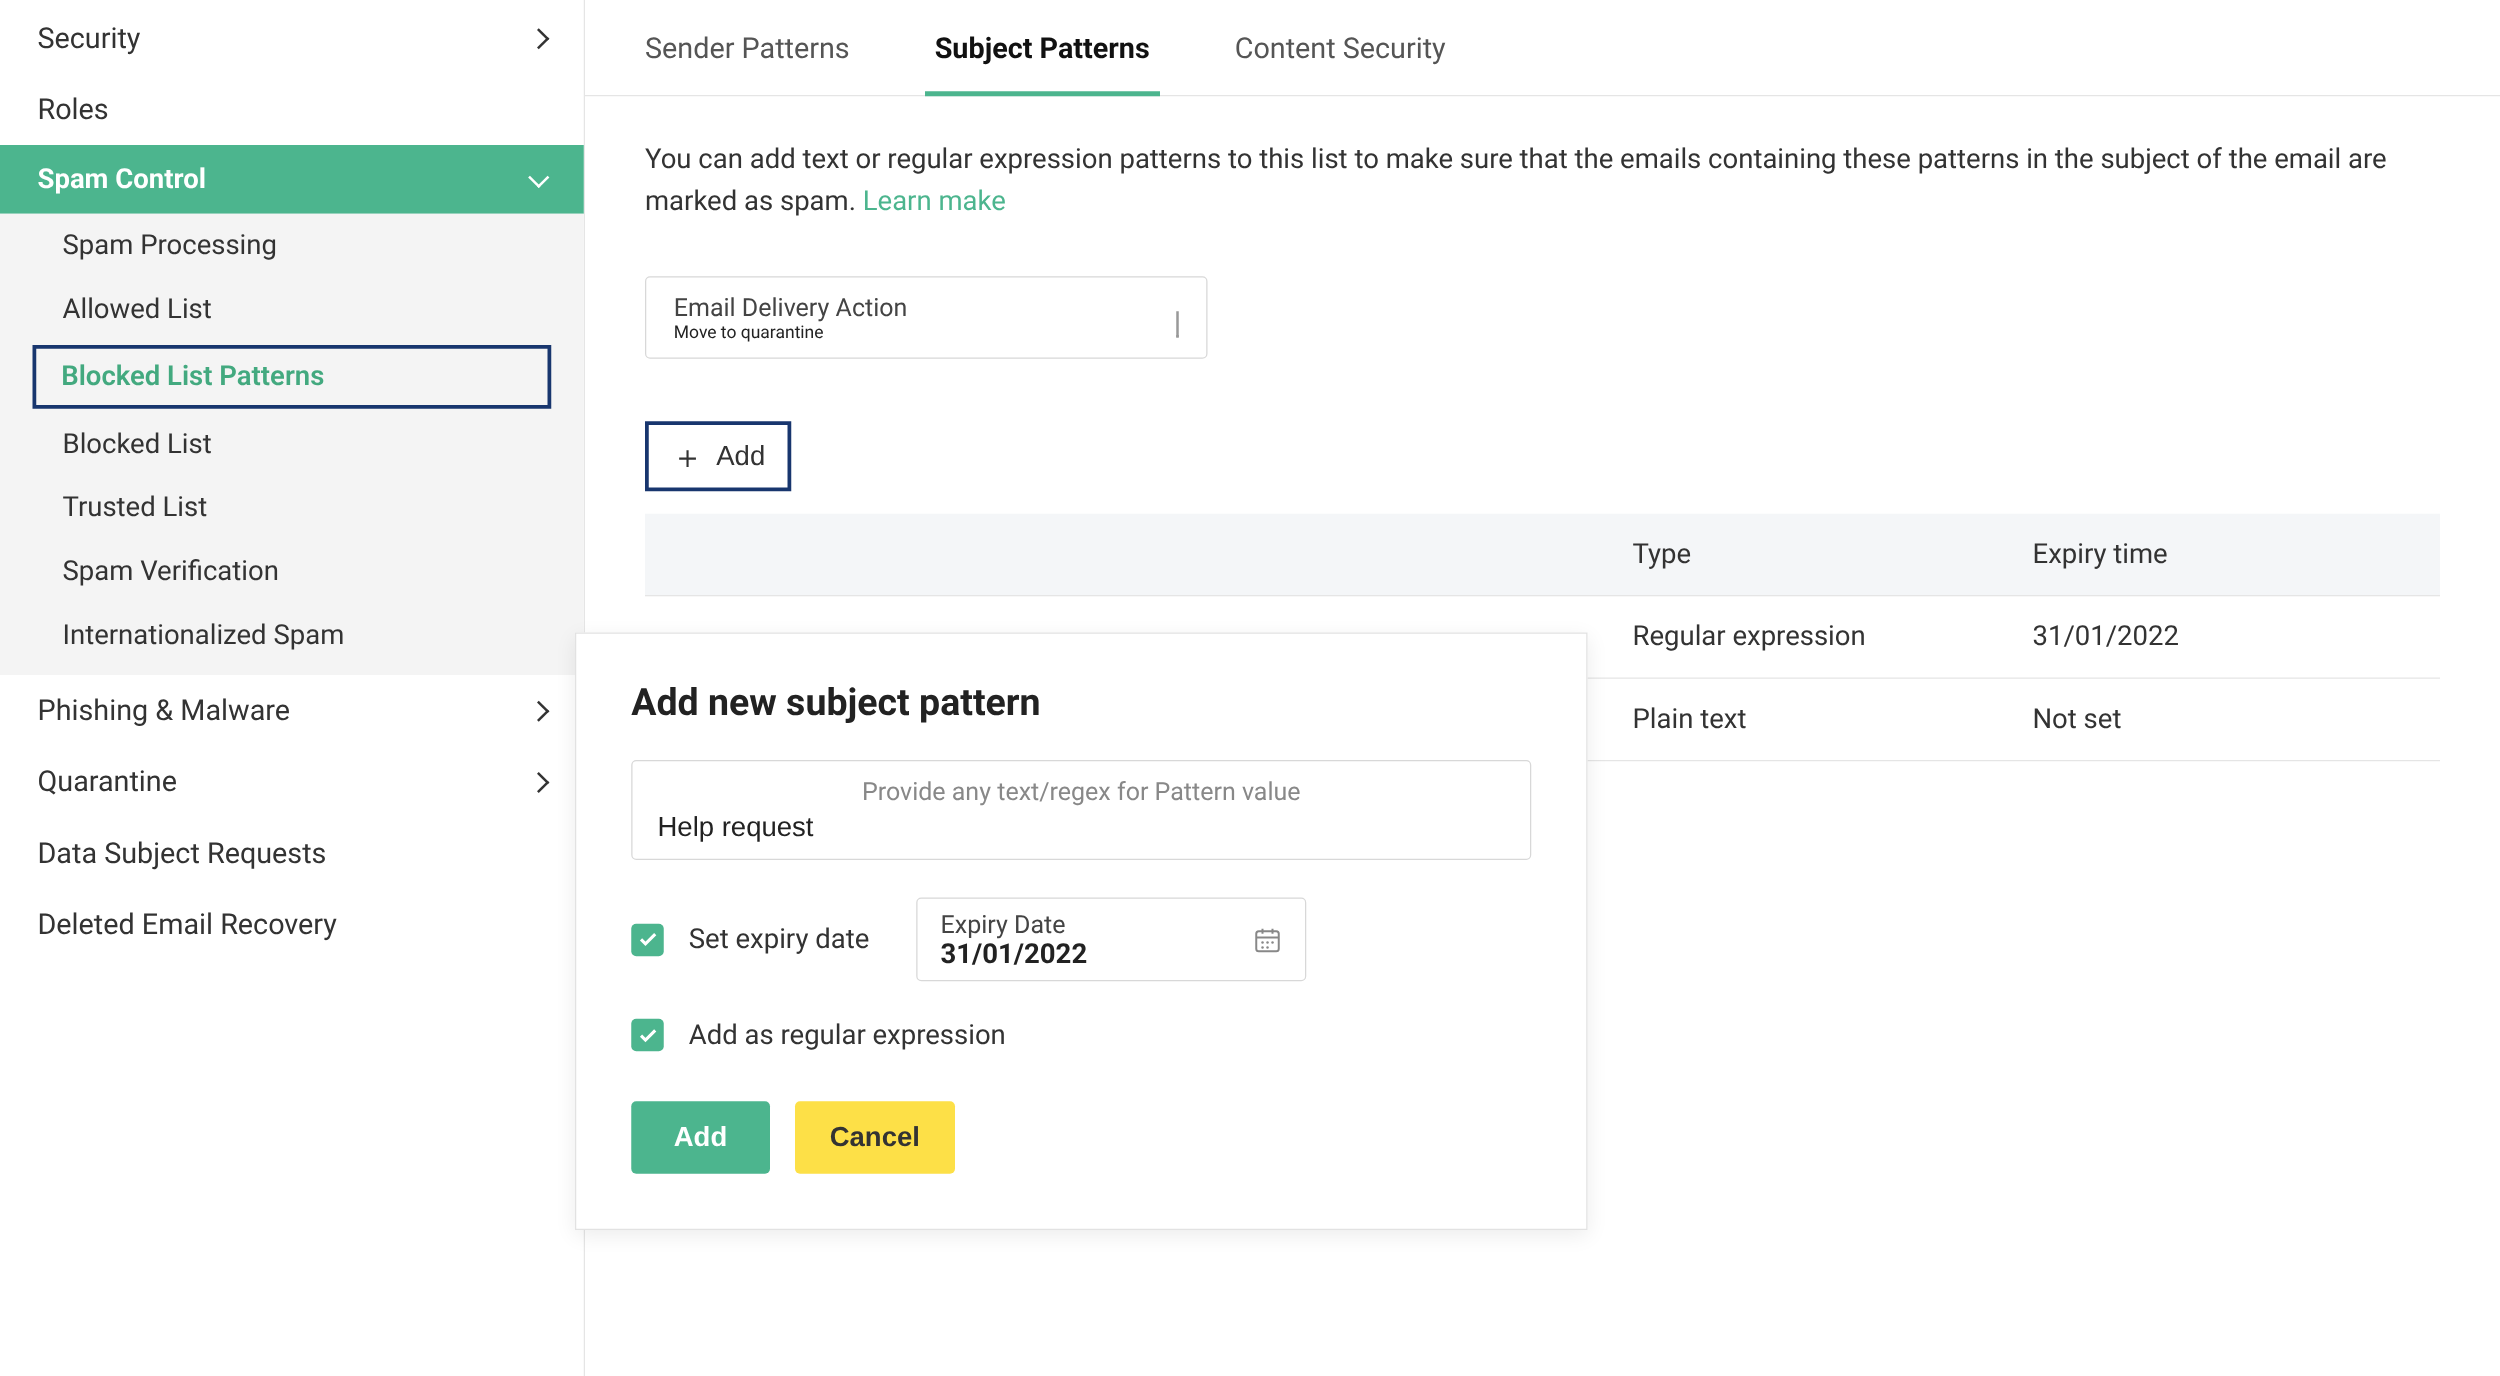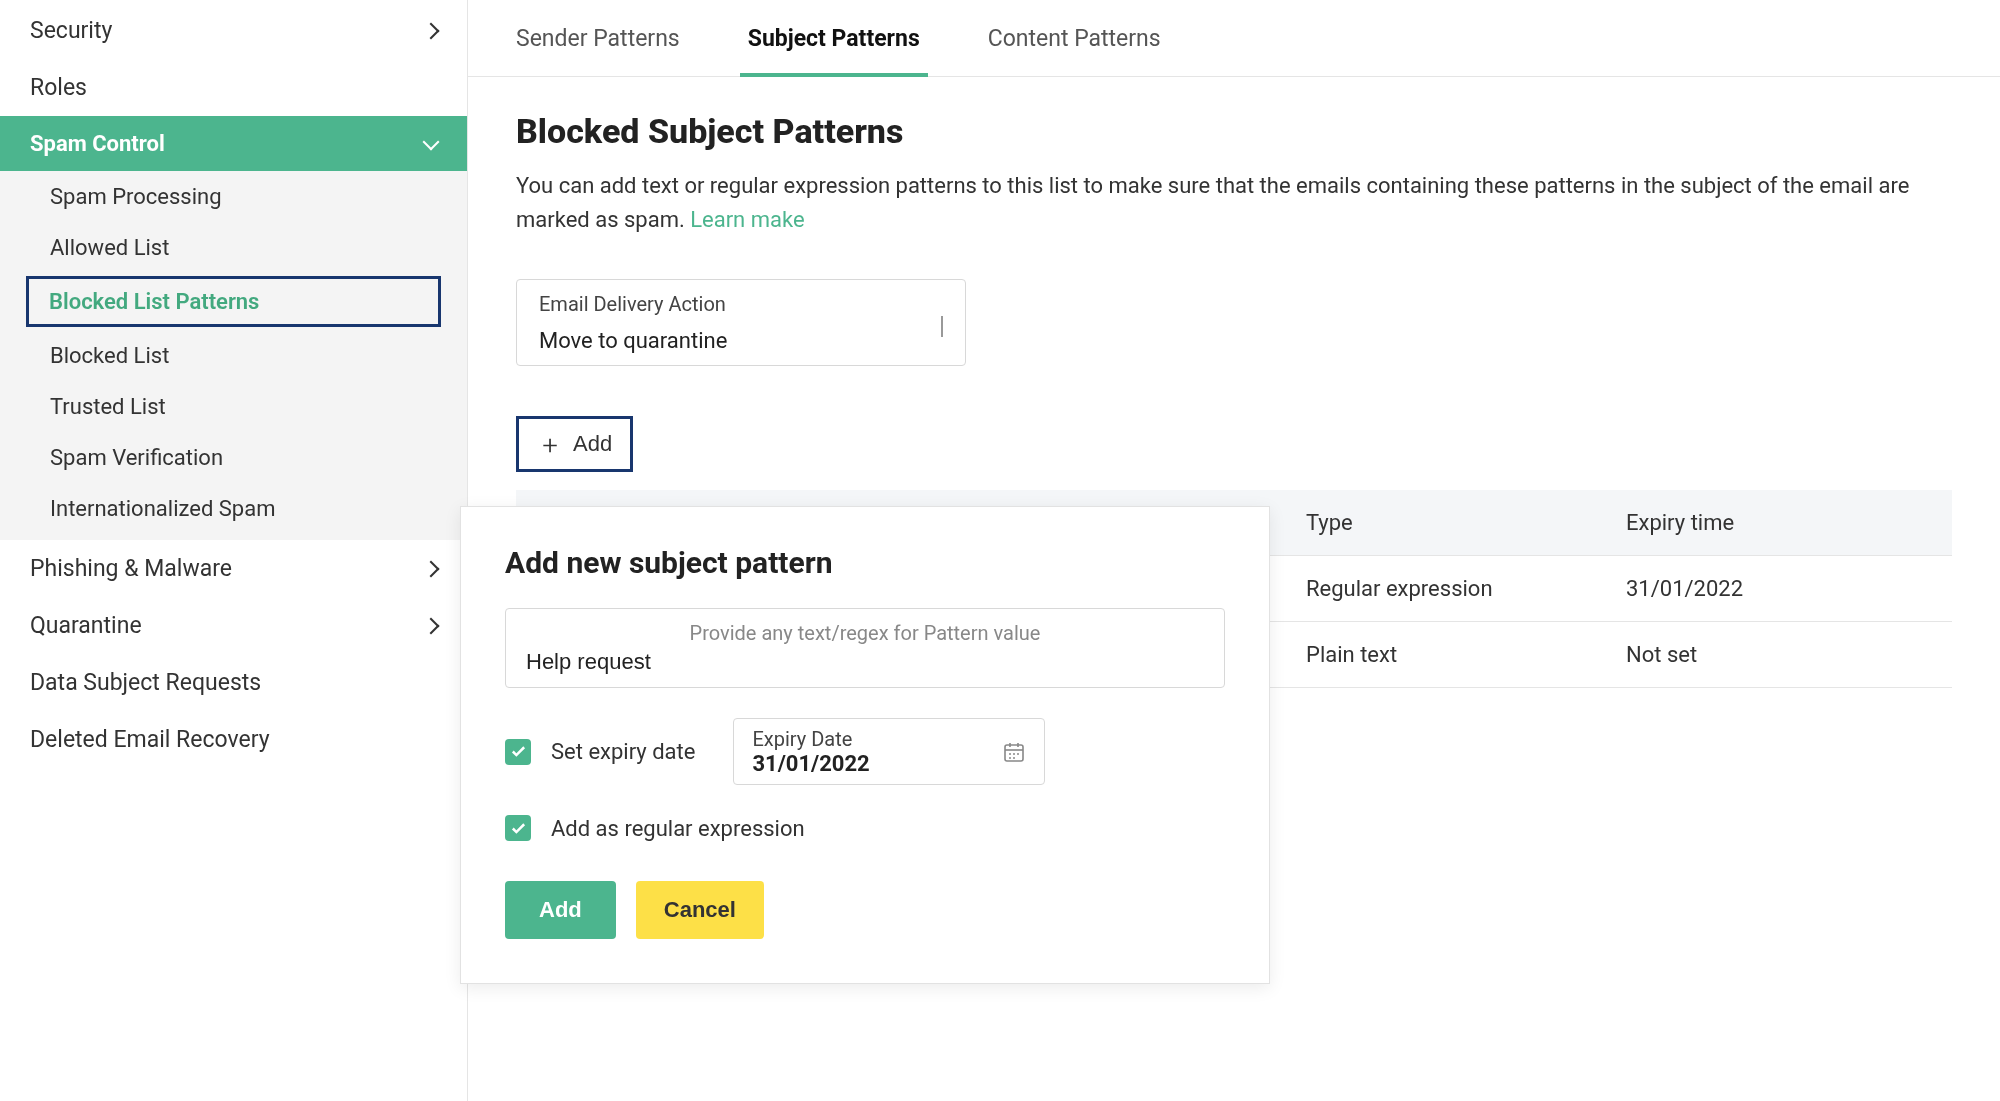--- a/index.html
+++ b/index.html
@@ -125,23 +125,23 @@
     width: 450px;
     position: relative;
     cursor: pointer;
     margin-bottom: 50px;
   }
   .select-box .sel-label {
     font-size: 20px;
     color: #444;
   }
   .select-box .sel-value {
-    font-size: 22px;
+    font-size: 14px;
     color: #222;
-    margin-top: 12px;
+    margin-top: 0;
   }
   .select-box .sel-arrow {
     position: absolute;
     right: 22px;
     top: 42%;
   }
   .add-btn {
     display: inline-flex;
     align-items: center;
     gap: 10px;
@@ -309,25 +309,24 @@
   </div>
   <div class="sidebar-item">
     <span class="label">Deleted Email Recovery</span>
   </div>
 </div>
 
 <div class="main">
   <div class="tabs">
     <div class="tab">Sender Patterns</div>
     <div class="tab active">Subject Patterns</div>
-    <div class="tab">Content Patterns</div>
+    <div class="tab">Content Security</div>
   </div>
 
   <div class="content">
-    <h1 class="page-title">Blocked Subject Patterns</h1>
     <p class="description">
       <span>You can add text or regular expression patterns to this list to make sure that the emails containing these patterns in the subject of the email are marked as spam. </span><a href="#">Learn make</a>
     </p>
 
     <div class="select-box">
       <div class="sel-label">Email Delivery Action</div>
       <div class="sel-value">Move to quarantine</div>
       <span class="sel-arrow">
         <span class="chevron-down" style="border-color:#999"></span>
       </span>

